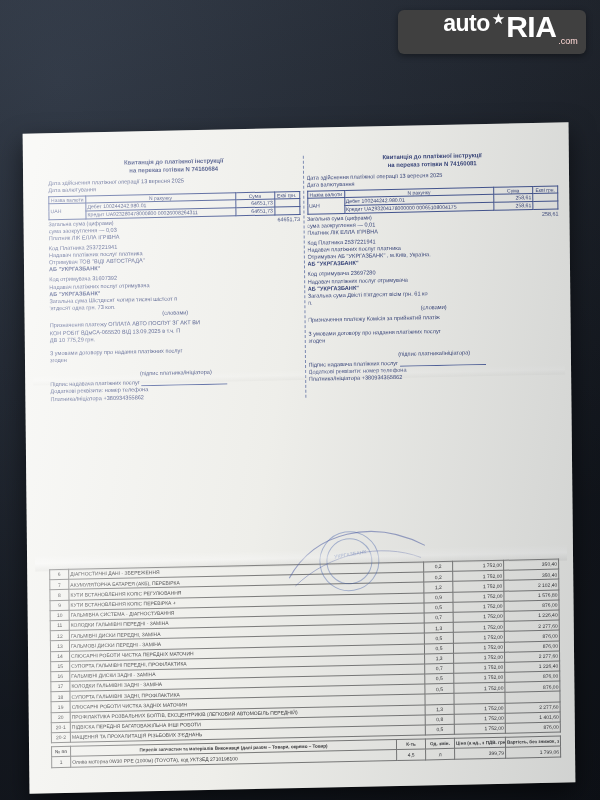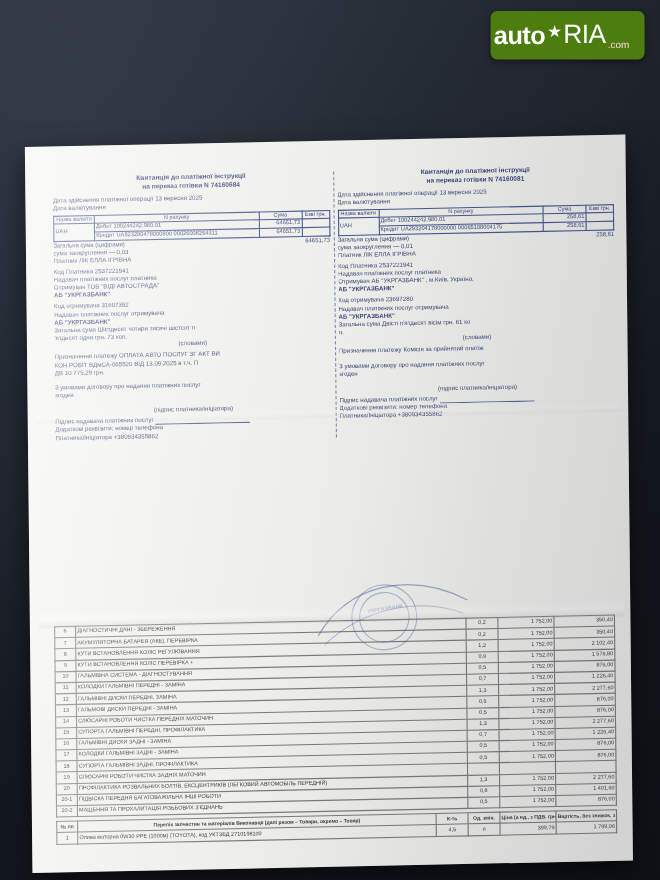--- a/index.html
+++ b/index.html
@@ -16,28 +16,29 @@
   }
   .bg:after{
     content:"";position:absolute;inset:0;
     background:linear-gradient(160deg, rgba(255,255,255,.05) 0%, rgba(0,0,0,.25) 70%);
   }
 
   
   .logo{
     position:absolute;top:10px;right:14px;
     width:140px;height:44px;border-radius:6px;
-    background:#4d7c0f;
-    display:flex;align-items:center;justify-content:center;
+    background:#404040;
+    display:flex;justify-content:center;
     box-shadow:0 2px 6px rgba(0,0,0,.4);
     overflow:hidden;
+    padding-left:48px;
   }
   .logo .auto{color:#fff;font-size:23px;font-weight:bold;letter-spacing:-.5px;}
   .logo .star{color:#fff;font-size:15px;margin:0 1px 6px 2px;}
-  .logo .ria{color:#fff;font-size:24px;font-weight:normal;letter-spacing:-.5px;}
+  .logo .ria{color:#fff;font-size:30px;font-weight:bold;letter-spacing:-.5px;}
   .logo .com{color:#ffd9d6;font-size:9px;align-self:flex-end;margin:0 11px 8px 2px;}
 
   
   .paper{
     position:absolute;
     left:26px;top:128px;
     width:546px;height:660px;
     background:#f3f3ef;
     transform:rotate(-1.2deg) skewX(-0.6deg);
     box-shadow:0 10px 26px rgba(0,0,0,.55);

